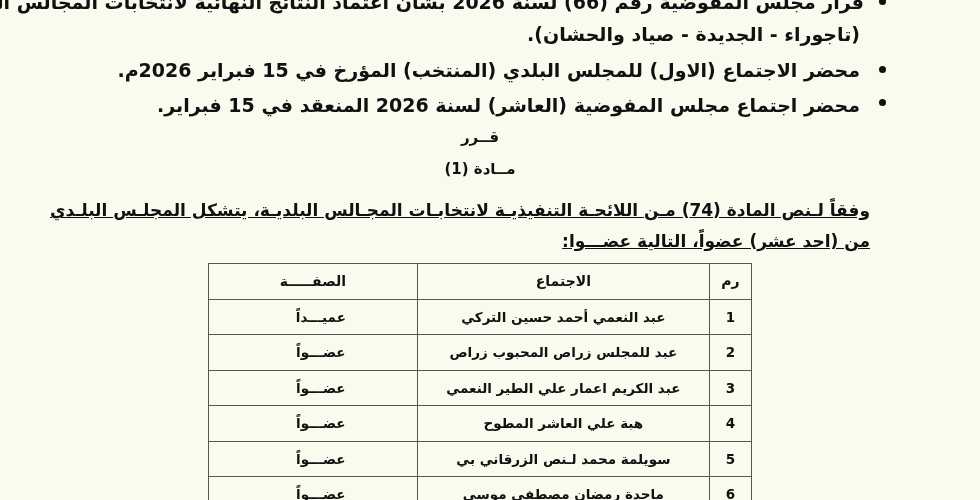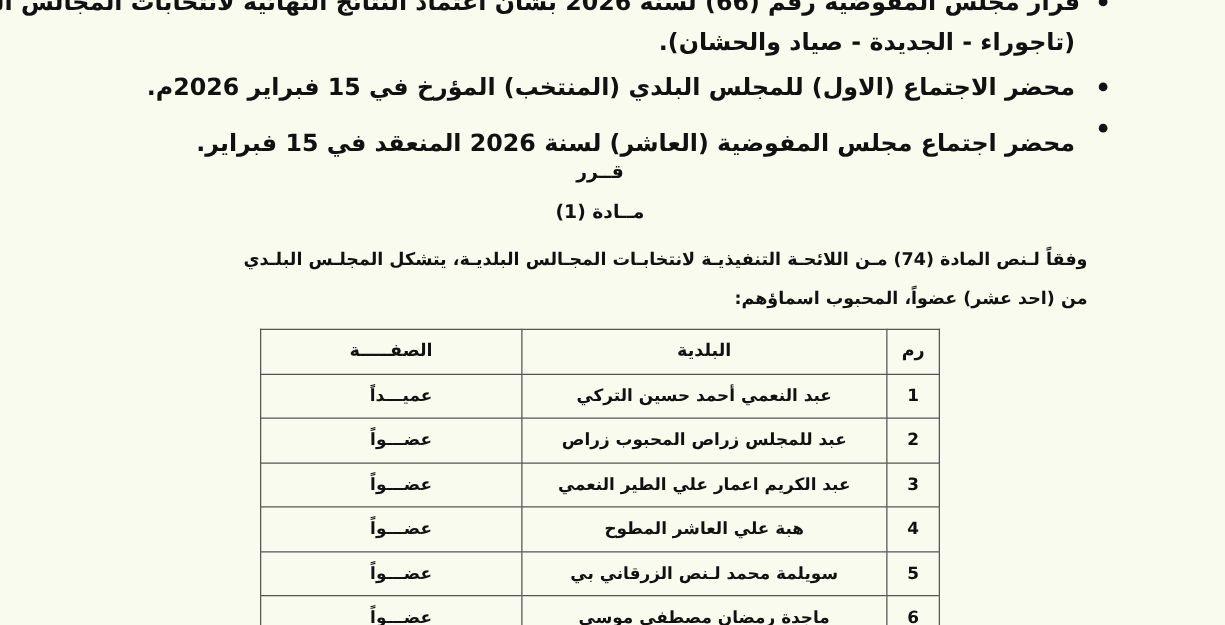--- a/index.html
+++ b/index.html
@@ -30,21 +30,22 @@
     position: absolute;
     left: 0; right: 0;
     text-align: center;
     font-weight: bold;
     font-size: 15px;
   }
   .para-line {
     position: absolute;
     white-space: nowrap;
     font-weight: bold;
-    font-size: 14px;
+    font-size: 17px;
+    text-decoration: underline;
   }
   table.members {
     position: absolute;
     left: 208px;
     top: 263px;
     width: 544px;
     border-collapse: collapse;
     direction: rtl;
   }
   table.members td, table.members th {
@@ -67,38 +68,38 @@
 <body>
 
 <div class="bullet" style="left:879px; top:-2px;"></div>
 <div class="bullet-line" style="right:116px; top:-9px;">قرار مجلس المفوضية رقم (66) لسنة 2026 بشأن اعتماد النتائج النهائية لانتخابات المجالس البلدية</div>
 <div class="bullet-line" style="right:120px; top:23px;">(تاجوراء - الجديدة - صياد والحشان).</div>
 
 <div class="bullet" style="left:879px; top:66px;"></div>
 <div class="bullet-line" style="right:120px; top:59px;">محضر الاجتماع (الاول) للمجلس البلدي (المنتخب) المؤرخ في 15 فبراير 2026م.</div>
 
 <div class="bullet" style="left:879px; top:99px;"></div>
-<div class="bullet-line" style="right:120px; top:104px;">محضر اجتماع مجلس المفوضية (العاشر) لسنة 2026 المنعقد في 15 فبراير.</div>
+<div class="bullet-line" style="right:120px; top:94px;">محضر اجتماع مجلس المفوضية (العاشر) لسنة 2026 المنعقد في 15 فبراير.</div>
 
 <div class="center-heading" style="top:128px; padding-left:0; transform:translateX(-10px);">قــرر</div>
 <div class="center-heading" style="top:160px; transform:translateX(-10px);">مــادة (1)</div>
 
 <div class="para-line" style="right:110px; top:200px;">وفقاً لـنص المادة (74) مـن اللائحـة التنفيذيـة لانتخابـات المجـالس البلديـة، يتشكل المجلـس البلـدي</div>
-<div class="para-line" style="right:110px; top:231px;">من (احد عشر) عضواً، المحبوب اسماؤهم:</div>
+<div class="para-line" style="right:110px; top:231px;">من (احد عشر) عضواً، التالية عضـــوا:</div>
 
 <table class="members">
   <colgroup>
     <col class="c-num">
     <col class="c-name">
     <col class="c-role">
   </colgroup>
   <thead>
     <tr>
       <th>رم</th>
-      <th>البلدية</th>
+      <th>الاجتماع</th>
       <th>الصفـــــة</th>
     </tr>
   </thead>
   <tbody>
     <tr>
       <td class="num">1</td>
       <td>عبد النعمي أحمد حسين التركي</td>
       <td><span class="role-text">عميـــداً</span></td>
     </tr>
     <tr>

